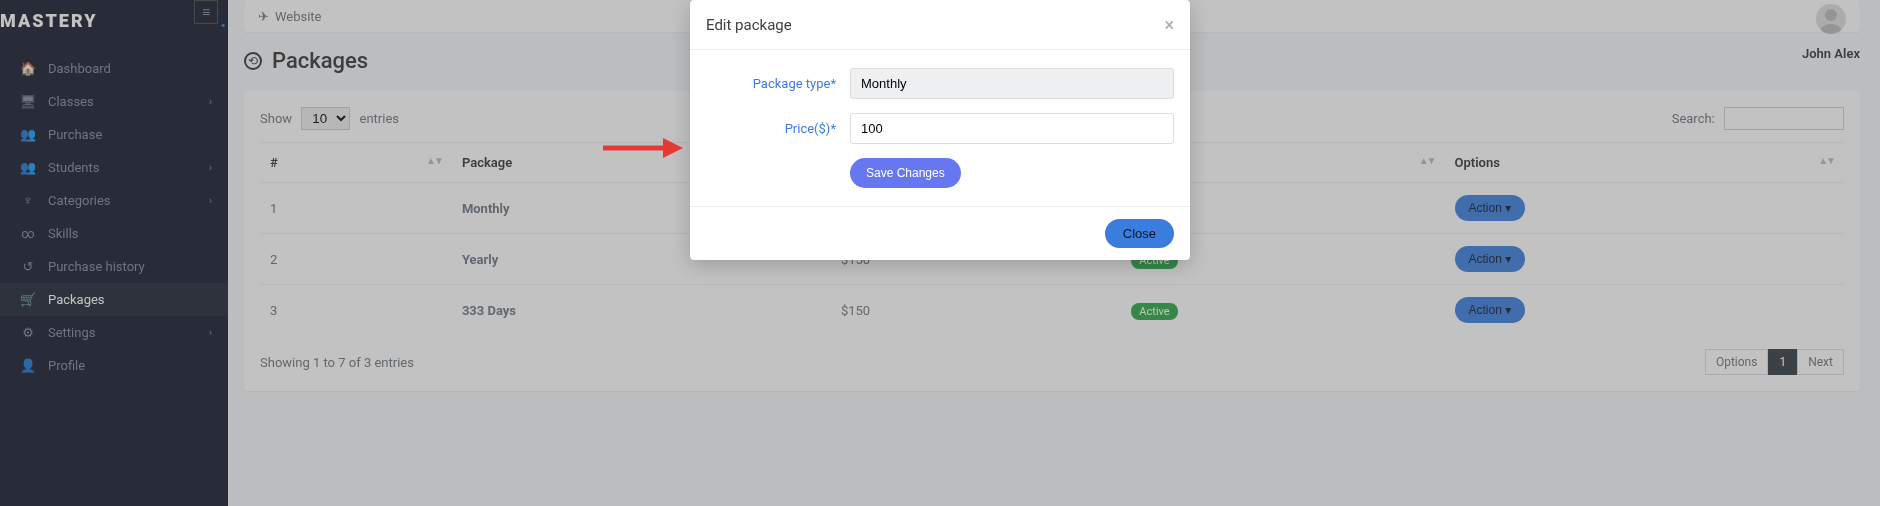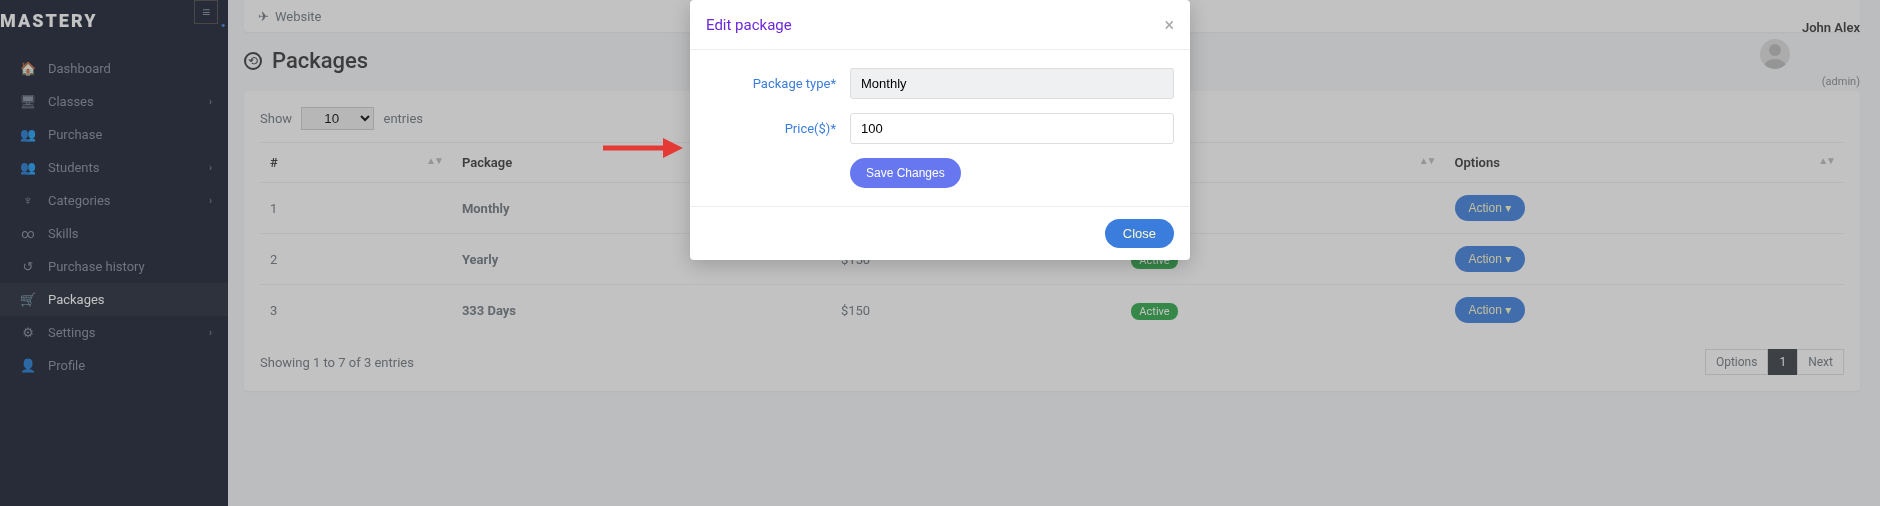--- a/index.html
+++ b/index.html
@@ -12,67 +12,67 @@
 .collapse-btn { position: absolute; right: 10px; top: 0; width: 24px; height: 24px; border: 1px solid #444; display: flex; align-items: center; justify-content: center; cursor: pointer; color: #7e8a9b; }
 .nav { margin-top: 12px; }
 .nav-item { display: flex; align-items: center; padding: 9px 18px; cursor: pointer; position: relative; font-size: 13px; }
 .nav-item.active { background: rgba(255,255,255,0.04); color: #fff; }
 .nav-item .nav-icon { width: 20px; margin-right: 10px; display: flex; align-items: center; justify-content: center; }
 .nav-item .chev { position: absolute; right: 16px; font-size: 10px; }
 
 
 .topbar { position: absolute; left: 244px; right: 20px; top: 0; height: 32px; background: #fff; border-radius: 4px; display: flex; align-items: center; padding: 0 14px; box-shadow: 0 1px 2px rgba(0,0,0,0.05); }
 .topbar .website { display: flex; align-items: center; gap: 6px; color: #6c757d; cursor: pointer; font-size: 13px; }
-.user-block { position: absolute; right: 20px; top: 20px; display: flex; align-items: center; gap: 12px; }
+.user-block { position: absolute; right: 20px; top: 4px; display: flex; align-items: center; gap: 12px; flex-direction: column; }
 .avatar { width: 30px; height: 30px; border-radius: 50%; background: #ddd; display: flex; align-items: center; justify-content: center; overflow: hidden; }
 .user-meta { text-align: right; }
 .user-name { font-weight: 600; color: #333; font-size: 13px; }
 .user-role { font-size: 11px; color: #888; margin-top: 40px; }
 
 
 .main { position: absolute; left: 244px; right: 20px; top: 48px; bottom: 0; }
 .page-title { display: flex; align-items: center; gap: 10px; font-size: 22px; font-weight: 500; color: #333; margin-bottom: 18px; }
 .page-title .reload-icon { border: 2px solid #333; border-radius: 50%; width: 18px; height: 18px; display: inline-flex; align-items: center; justify-content: center; font-size: 12px; }
 
 .card { background: #fff; border-radius: 4px; box-shadow: 0 1px 2px rgba(0,0,0,0.05); }
 .card-header { background: #1c2434; color: #e5e7eb; padding: 12px 16px; border-radius: 4px 4px 0 0; font-size: 14px; }
 .card-body { padding: 16px; }
 
 .toolbar-row { display: flex; justify-content: space-between; align-items: center; margin-bottom: 12px; font-size: 13px; }
-.show-entries select { border: 1px solid #ccc; padding: 2px 18px; margin: 0 6px; }
+.show-entries select { border: 1px solid #ccc; padding: 2px 6px; margin: 0 6px; }
 .search-box input { border: 1px solid #ccc; padding: 3px 6px; margin-left: 6px; width: 120px; }
 
 table { width: 100%; border-collapse: collapse; }
 th, td { text-align: left; padding: 12px 10px; border-top: 1px solid #eee; font-size: 13px; }
 th { font-weight: 600; color: #333; position: relative; }
 th .sort { float: right; color: #bbb; font-size: 10px; letter-spacing: -2px; }
 .badge-active { background: #28a745; color: #fff; font-size: 11px; padding: 2px 8px; border-radius: 8px; }
-.action-btn { background: #3b7ddd; color: #fef9c3; border: none; padding: 6px 14px; border-radius: 16px; cursor: pointer; font-size: 12px; }
+.action-btn { background: #3b7ddd; color: #0f172a; border: none; padding: 6px 14px; border-radius: 16px; cursor: pointer; font-size: 12px; }
 .action-btn::after { content: " ▾"; }
 
 .footer-row { display: flex; justify-content: space-between; align-items: center; margin-top: 14px; font-size: 13px; }
 .pagination { display: flex; }
 .pagination .pg { border: 1px solid #ddd; padding: 5px 10px; cursor: pointer; font-size: 12px; color: #6c757d; }
 .pagination .pg.active { background: #343a40; color: #fff; border-color: #343a40; }
 
 
 .overlay { position: absolute; inset: 0; background: rgba(80,80,80,0.35); }
 .modal { position: absolute; left: 50%; top: 0; transform: translateX(-50%); width: 500px; background: #fff; border-radius: 4px; box-shadow: 0 5px 20px rgba(0,0,0,0.2); }
 .modal-header { padding: 14px 16px; border-bottom: 1px solid #eee; display: flex; justify-content: space-between; align-items: center; }
-.modal-header h5 { font-weight: 400; font-size: 15px; color: #6d28d9; }
+.modal-header h5 { font-weight: 400; font-size: 15px; color: #404040; }
 .modal-header .close { cursor: pointer; color: #aaa; font-size: 18px; }
 .modal-body { padding: 18px 16px; }
 .form-row { display: flex; align-items: center; margin-bottom: 14px; }
 .form-row label { width: 130px; text-align: right; margin-right: 14px; font-size: 13px; color: #3b7ddd; }
 .form-row input { flex: 1; border: 1px solid #ddd; padding: 7px 10px; font-size: 13px; border-radius: 3px; }
 .form-row input[readonly] { background: #eef0f2; }
 .form-actions { padding-left: 144px; }
 .btn-primary { background: #6777ef; color: #ffffff; border: none; padding: 8px 16px; border-radius: 16px; cursor: pointer; font-size: 12px; }
 .modal-footer { border-top: 1px solid #eee; padding: 12px 16px; display: flex; justify-content: flex-end; }
-.btn-close { background: #3b7ddd; color: #fef9c3; border: none; padding: 7px 18px; border-radius: 16px; cursor: pointer; font-size: 13px; }
+.btn-close { background: #3b7ddd; color: #0f172a; border: none; padding: 7px 18px; border-radius: 16px; cursor: pointer; font-size: 13px; }
 
 .arrow-annotation { position: absolute; left: 603px; top: 136px; pointer-events: none; }
 </style>
 </head>
 <body>
 
 <div class="sidebar">
   <div class="logo">
     <span>MASTERY</span>
       <span class="dot">.</span>
@@ -152,20 +152,24 @@
   </div>
 
   <div class="card">
     <div class="card-body">
       <div class="toolbar-row">
         <div class="show-entries">
           <span>Show</span>
           <select><option>10</option></select>
           <span>entries</span>
         </div>
+        <div class="search-box">
+          <span>Search:</span>
+          <input type="text" style="">
+        </div>
       </div>
 
       <table>
         <thead>
           <tr>
             <th><span>#</span><span class="sort">▲▼</span></th>
             <th><span>Package</span><span class="sort">▲▼</span></th>
             <th><span>Price</span><span class="sort">▲▼</span></th>
             <th><span>Status</span><span class="sort">▲▼</span></th>
             <th><span>Options</span><span class="sort">▲▼</span></th>

